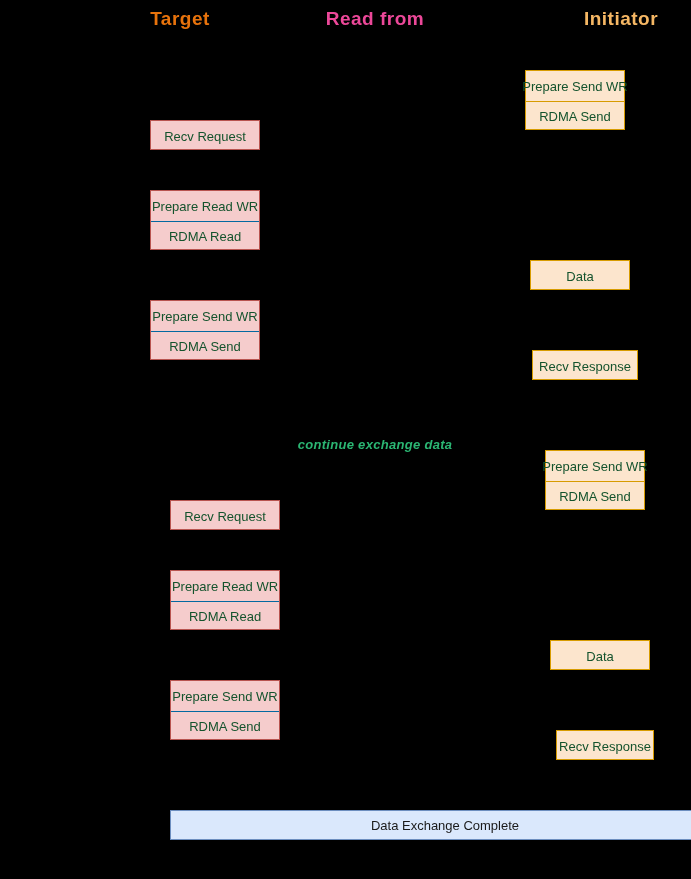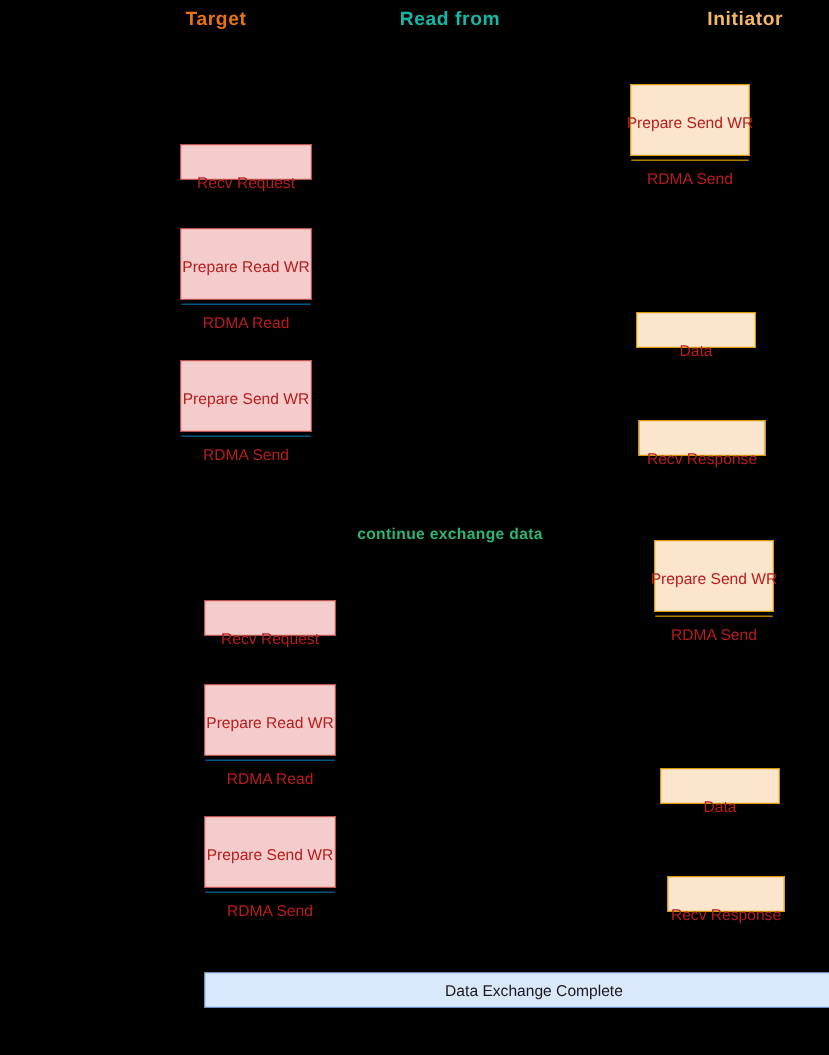--- a/index.html
+++ b/index.html
@@ -16,58 +16,58 @@
   }
   #canvas {
     position: absolute;
     left: 0; top: 0;
     width: 691px;
     height: 879px;
     background: #000000;
   }
   .col-header {
     position: absolute;
-    font-size: 16px;
+    font-size: 19px;
     font-weight: bold;
     letter-spacing: 0.5px;
     white-space: nowrap;
     text-align: left;
     transform: translateX(-50%);
   }
   .note {
     position: absolute;
     font-size: 13px;
     font-weight: bold;
     letter-spacing: 0.3px;
     white-space: nowrap;
     transform: translateX(-50%);
+    font-style: italic;
   }
   .stack {
     position: absolute;
     box-sizing: border-box;
   }
   .stack.target {
     border: 1px solid #B85450;
     background: #F5CCCC;
   }
   .stack.initiator {
     border: 1px solid #D79B00;
     background: #FCE5CD;
   }
   .stack-cell {
     box-sizing: border-box;
     display: flex;
     align-items: center;
     justify-content: center;
     font-size: 13px;
     line-height: 1;
-    color: #b91c1c;
+    color: #14532d;
     white-space: nowrap;
     height: 30px;
-    margin-top: 16px;
   }
   .stack.target .stack-cell + .stack-cell {
     border-top: 1px solid #0369a1;
   }
   .stack.initiator .stack-cell + .stack-cell {
     border-top: 1px solid #D79B00;
   }
   .complete-bar {
     position: absolute;
     box-sizing: border-box;
@@ -79,21 +79,21 @@
     font-size: 13px;
     color: #1a1a1a;
     white-space: nowrap;
   }
 </style>
 </head>
 <body>
 
 <div id="canvas">
     <div class="col-header" style="left: 180px; top: 8px; color: rgb(232, 115, 12);">Target</div>
-    <div class="col-header" style="left: 375px; top: 8px; color: #14b8a6;">Read from</div>
+    <div class="col-header" style="left: 375px; top: 8px; color: #ec4899;">Read from</div>
     <div class="col-header" style="left: 575px; top: 8px; color: rgb(245, 183, 100); margin-left: 46px;">Initiator</div>
     <div class="note" style="left: 375px; top: 437px; color: rgb(43, 182, 115);">continue exchange data</div>
     <div class="stack initiator" style="left: 525px; top: 70px; width: 100px; height: 60px;">
       <div class="stack-cell" style="height: 30px;">Prepare Send WR</div>
       <div class="stack-cell" style="height: 30px;">RDMA Send</div>
     </div>
     <div class="stack target" style="left: 150px; top: 120px; width: 110px; height: 30px;">
       <div class="stack-cell" style="height: 30px;">Recv Request</div>
     </div>
     <div class="stack target" style="left: 150px; top: 190px; width: 110px; height: 60px;">

